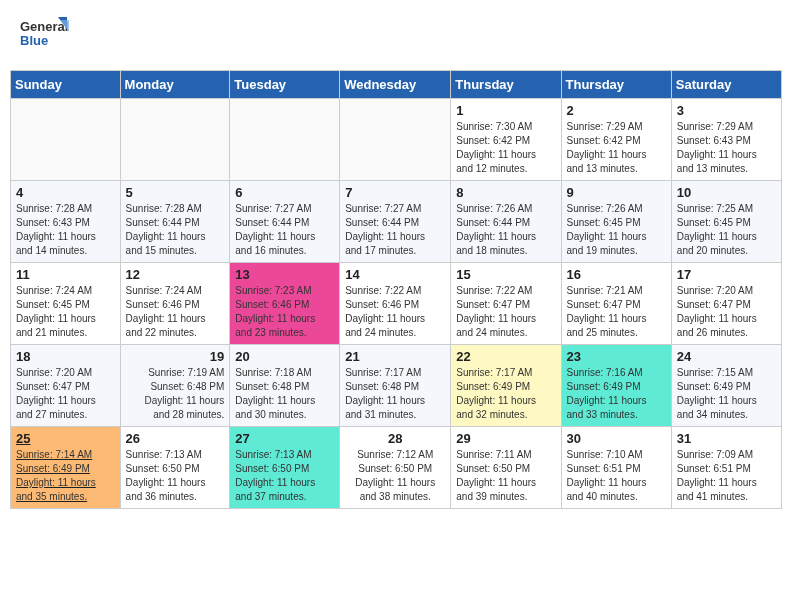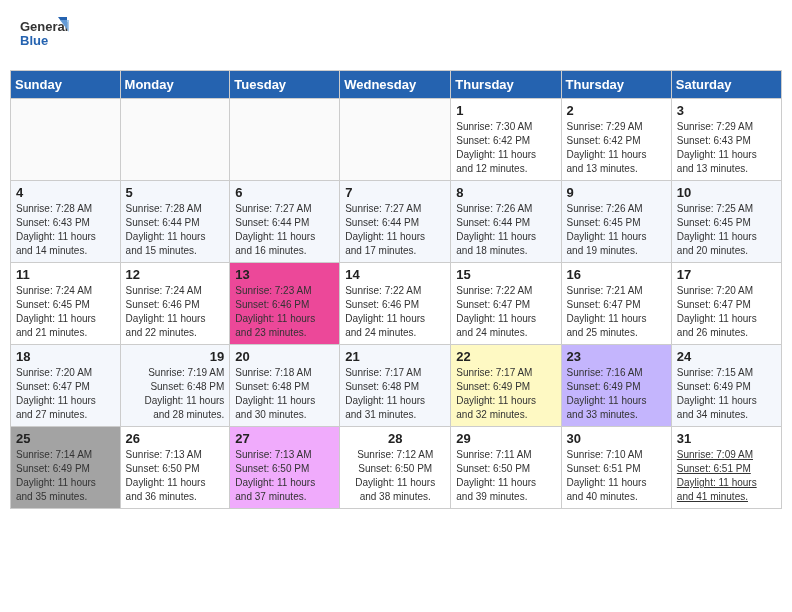--- a/index.html
+++ b/index.html
@@ -269,51 +269,51 @@
 Daylight: 11 hours
 and 31 minutes.</div>
         </td>
         <td style="background: #fef9c3;">
           <span class="day-num">22</span>
           <div class="day-info" style="white-space: pre-line;">Sunrise: 7:17 AM
 Sunset: 6:49 PM
 Daylight: 11 hours
 and 32 minutes.</div>
         </td>
-        <td style="background: #c4b5fd;">
+        <td style="background: #5eead4;">
           <span class="day-num">23</span>
           <div class="day-info" style="white-space: pre-line;">Sunrise: 7:16 AM
 Sunset: 6:49 PM
 Daylight: 11 hours
 and 33 minutes.</div>
         </td>
         <td style="background: rgb(244, 247, 252);">
           <span class="day-num">24</span>
           <div class="day-info" style="white-space: pre-line;">Sunrise: 7:15 AM
 Sunset: 6:49 PM
 Daylight: 11 hours
 and 34 minutes.</div>
         </td>
       </tr>
       <tr>
-        <td style="background: #a3a3a3;">
+        <td style="background: #fdba74; text-decoration: underline;">
           <span class="day-num">25</span>
           <div class="day-info" style="white-space: pre-line;">Sunrise: 7:14 AM
 Sunset: 6:49 PM
 Daylight: 11 hours
 and 35 minutes.</div>
         </td>
         <td style="background: rgb(255, 255, 255);">
           <span class="day-num">26</span>
           <div class="day-info" style="white-space: pre-line;">Sunrise: 7:13 AM
 Sunset: 6:50 PM
 Daylight: 11 hours
 and 36 minutes.</div>
         </td>
-        <td style="background: #f0abfc; margin-left: 17px;">
+        <td style="background: #5eead4; margin-left: 17px;">
           <span class="day-num">27</span>
           <div class="day-info" style="white-space: pre-line;">Sunrise: 7:13 AM
 Sunset: 6:50 PM
 Daylight: 11 hours
 and 37 minutes.</div>
         </td>
         <td style="background: rgb(255, 255, 255); text-align: center;">
           <span class="day-num">28</span>
           <div class="day-info" style="white-space: pre-line;">Sunrise: 7:12 AM
 Sunset: 6:50 PM
@@ -329,20 +329,20 @@
         </td>
         <td style="background: rgb(255, 255, 255);">
           <span class="day-num">30</span>
           <div class="day-info" style="white-space: pre-line;">Sunrise: 7:10 AM
 Sunset: 6:51 PM
 Daylight: 11 hours
 and 40 minutes.</div>
         </td>
         <td style="background: rgb(255, 255, 255);">
           <span class="day-num">31</span>
-          <div class="day-info" style="white-space: pre-line; text-decoration: underline;">Sunrise: 7:09 AM
+          <div class="day-info" style="white-space: pre-line;">Sunrise: 7:09 AM
 Sunset: 6:51 PM
 Daylight: 11 hours
 and 41 minutes.</div>
         </td>
       </tr>
     </tbody>
 </table>
 
 </body></html>

